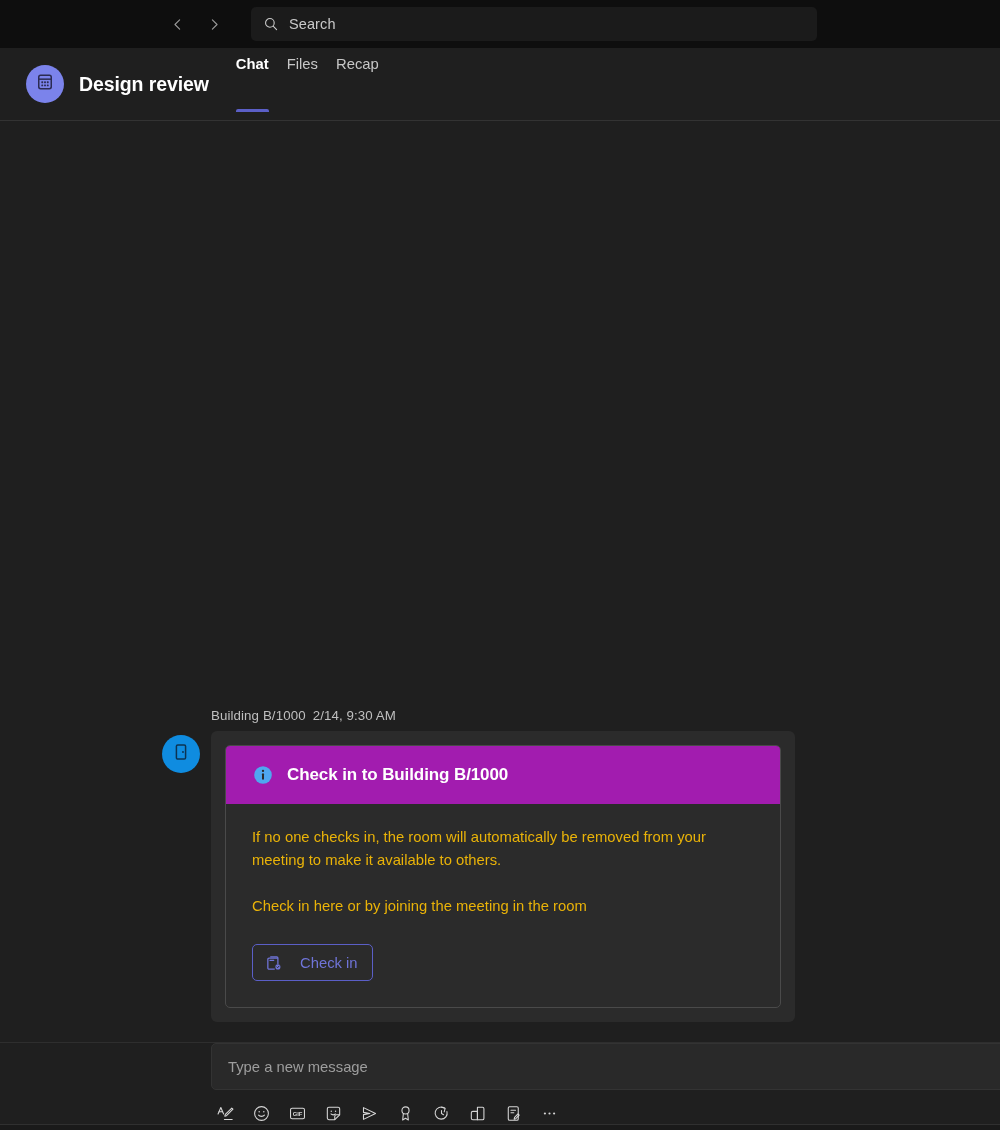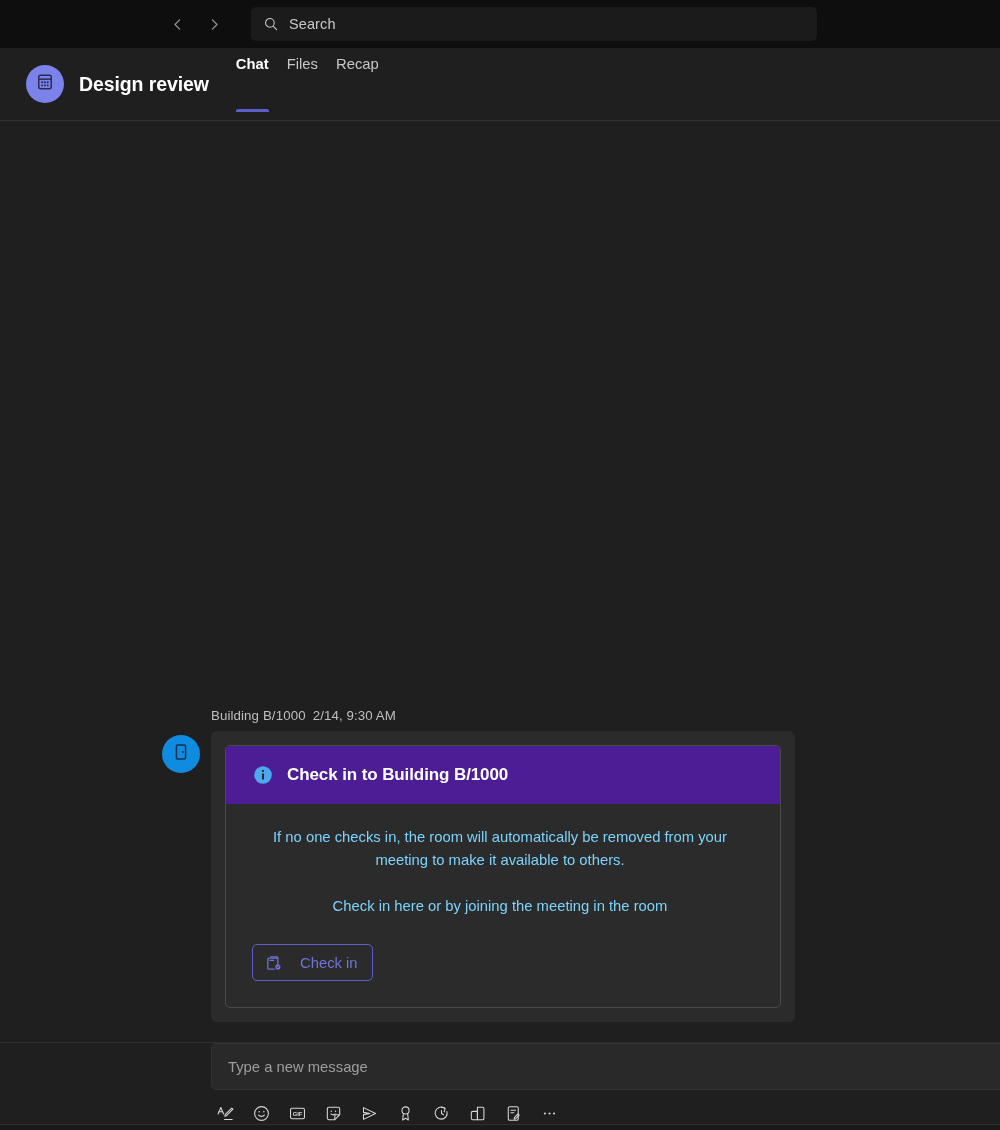--- a/index.html
+++ b/index.html
@@ -172,21 +172,21 @@
     padding: 14px;
   }
 
   .adaptive-card {
     border: 1px solid #4a4a4a;
     border-radius: 5px;
     background: #2b2b2b;
     overflow: hidden;
   }
   .card-head {
-    background: #4c1d95;
+    background: #a21caf;
     padding: 18px 10px 18px 26px;
     display: flex;
     align-items: center;
   }
   .info-icon {
     width: 22px; height: 22px;
     flex: 0 0 auto;
     color: #4fa7f0;
   }
   .card-head-title {
@@ -195,23 +195,22 @@
     font-weight: bold;
     color: #ffffff;
     letter-spacing: -.1px;
   }
   .card-body {
     padding: 22px 22px 26px 26px;
   }
   .card-para {
     font-size: 14.8px;
     line-height: 23px;
-    color: #7dd3fc;
+    color: #eab308;
     max-width: 496px;
-    text-align: center;
   }
   .card-para + .card-para { margin-top: 23px; }
 
   .card-actions { margin-top: 26px; }
   .btn-checkin {
     display: inline-flex;
     align-items: center;
     gap: 17px;
     height: 37px;
     padding: 0 14px 0 12px;

